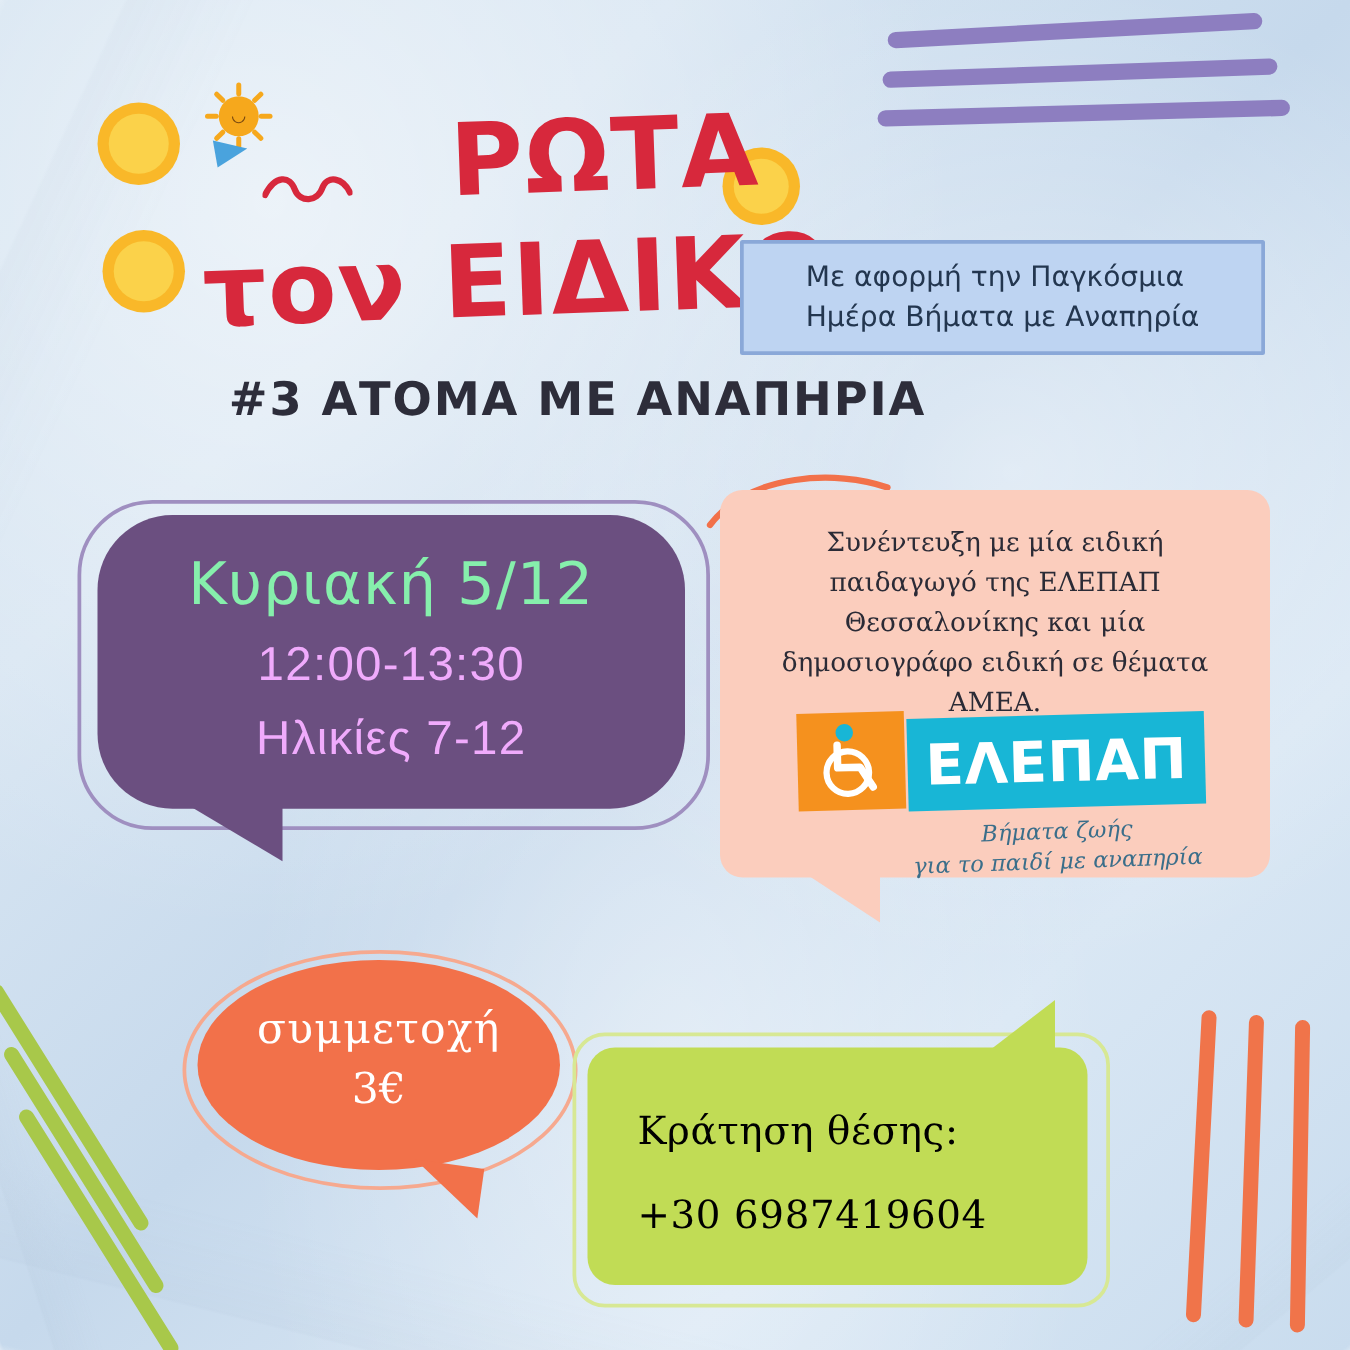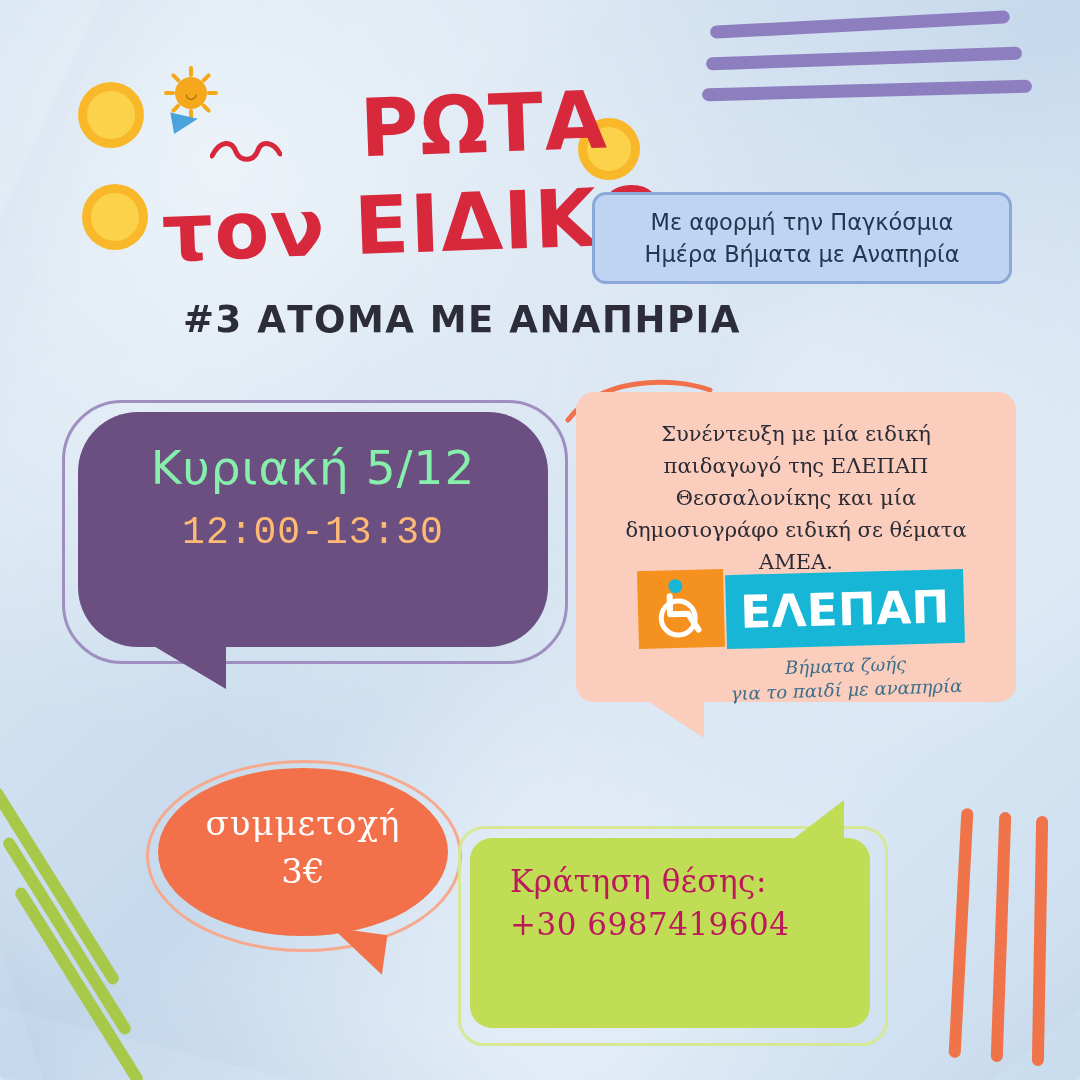--- a/index.html
+++ b/index.html
@@ -160,25 +160,24 @@
 
   
   #occasion-box {
     position: absolute;
     left: 592px;
     top: 192px;
     width: 420px;
     height: 92px;
     background: #bed4f2;
     border: 3px solid #8aa8d8;
-    border-radius: 14px;
+    border-radius: 2px;
     display: flex;
     align-items: center;
     justify-content: center;
-    text-align: center;
     padding: 0 14px;
     box-sizing: border-box;
   }
   #occasion-box .txt {
     font-size: 22.5px;
     line-height: 32px;
     color: #23364f;
     font-family: "DejaVu Sans", sans-serif;
   }
 
@@ -205,22 +204,22 @@
     border-bottom: 44px solid transparent;
   }
   #date-bubble .d1 {
     font-size: 47px;
     color: #86efac;
     font-family: "DejaVu Sans", sans-serif;
     letter-spacing: 1px;
   }
   #date-bubble .d2, #date-bubble .d3 {
     font-size: 38px;
-    color: #fdba74;
-    font-family: Liberation Mono, monospace;
+    color: #f0abfc;
+    font-family: Liberation Sans, sans-serif;
     margin-top: 16px;
     letter-spacing: 1px;
   }
   .bubble-outline {
     position: absolute;
     border: 3px solid #9f8fc0;
     border-radius: 60px;
     pointer-events: none;
   }
 
@@ -375,22 +374,23 @@
     top: -38px;
     width: 0; height: 0;
     border-left: 22px solid transparent;
     border-right: 52px solid #c1dc55;
     border-top: 40px solid transparent;
   }
   #booking-bubble .b-line {
     font-family: "DejaVu Serif", serif;
     font-size: 31px;
     line-height: 43px;
-    color: #be185d;
+    color: #000000;
     letter-spacing: 0.5px;
+    margin-top: 24px;
   }
   .booking-outline {
     position: absolute;
     left: 458px;
     top: 826px;
     width: 424px;
     height: 214px;
     border: 3px solid #d7e894;
     border-radius: 26px;
     pointer-events: none;
@@ -445,20 +445,21 @@
     <div class="txt">
       <div>Με αφορμή την Παγκόσμια</div>
       <div>Ημέρα Βήματα με Αναπηρία</div>
     </div>
   </div>
 
   <div class="bubble-outline" style="left:62px; top:400px; width:500px; height:258px;"></div>
   <div id="date-bubble">
     <div class="d1">Κυριακή 5/12</div>
     <div class="d2">12:00-13:30</div>
+    <div class="d3">Ηλικίες 7-12</div>
     <div class="tail"></div>
   </div>
 
   <svg class="info-arcs" viewBox="0 0 160 60">
     <path d="M8 50 C 40 8, 110 6, 150 20" fill="none" stroke="#f2714a" stroke-width="5" stroke-linecap="round"></path>
     <path d="M22 58 C 52 22, 112 20, 152 32" fill="none" stroke="#f2714a" stroke-width="5" stroke-linecap="round"></path>
   </svg>
   <div id="info-bubble">
     <div class="desc">Συνέντευξη με μία ειδική παιδαγωγό της ΕΛΕΠΑΠ Θεσσαλονίκης και μία δημοσιογράφο ειδική σε θέματα ΑΜΕΑ.</div>
 

